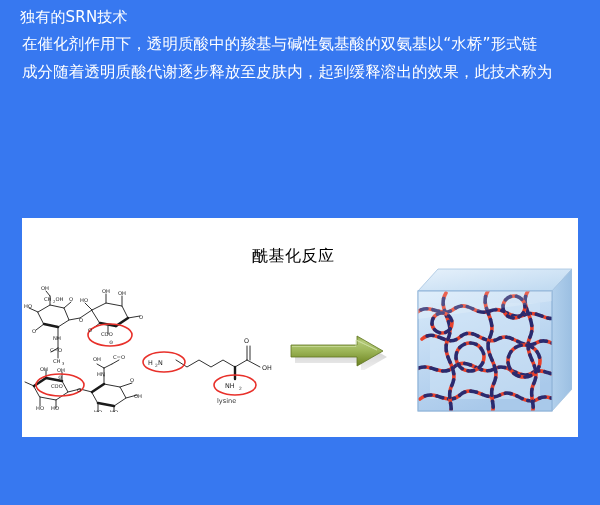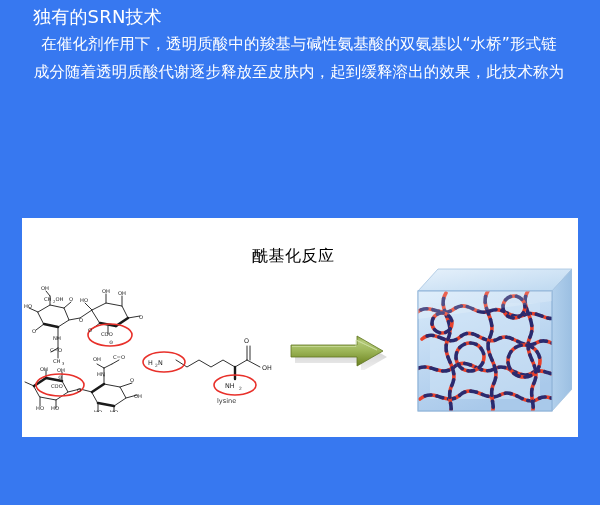--- a/index.html
+++ b/index.html
@@ -22,40 +22,39 @@
 
   
   #text-block {
     position: absolute;
     left: 0;
     top: 0;
     width: 600px;
     padding-top: 6px;
   }
   .heading {
-    margin: 0 0 2px 33px;
+    margin: 0 0 2px 20px;
     color: #ffffff;
-    font-size: 18px;
+    font-size: 15px;
     line-height: 22px;
     font-weight: normal;
     letter-spacing: 0.2px;
   }
   .paragraph {
     margin: 0;
     padding: 0 24px 0 22px;
     color: #ffffff;
     font-size: 15.5px;
     line-height: 28px;
     letter-spacing: 0.1px;
     word-break: break-all;
   }
   .para-line {
     display: block;
     white-space: nowrap;
-    text-align: center;
   }
   .para-line.indent {
     padding-left: 7px;
   }
 
   
   #figure-card {
     position: absolute;
     left: 22px;
     top: 218px;

